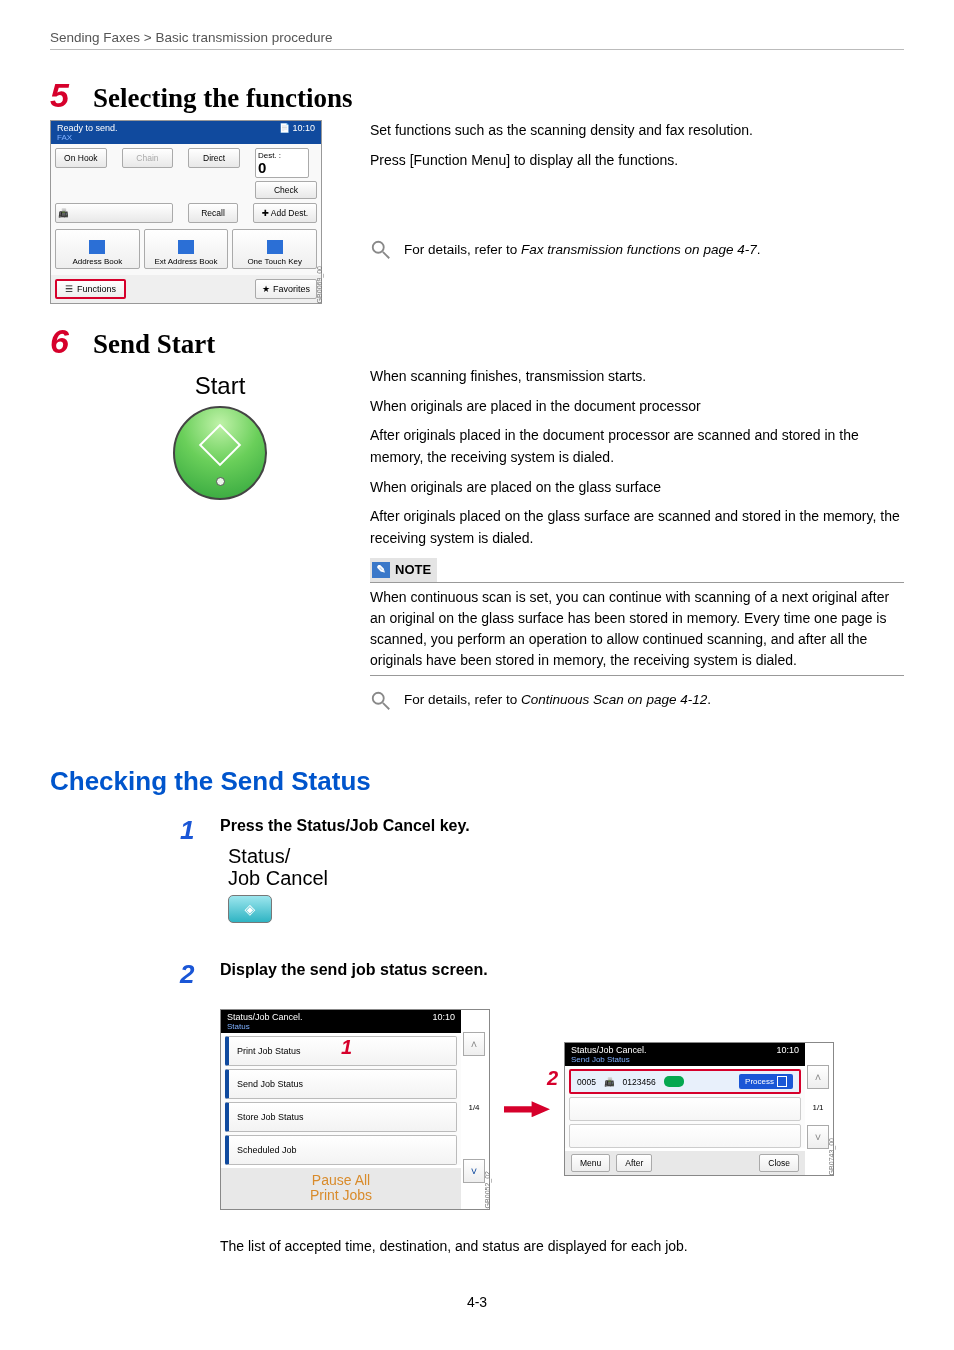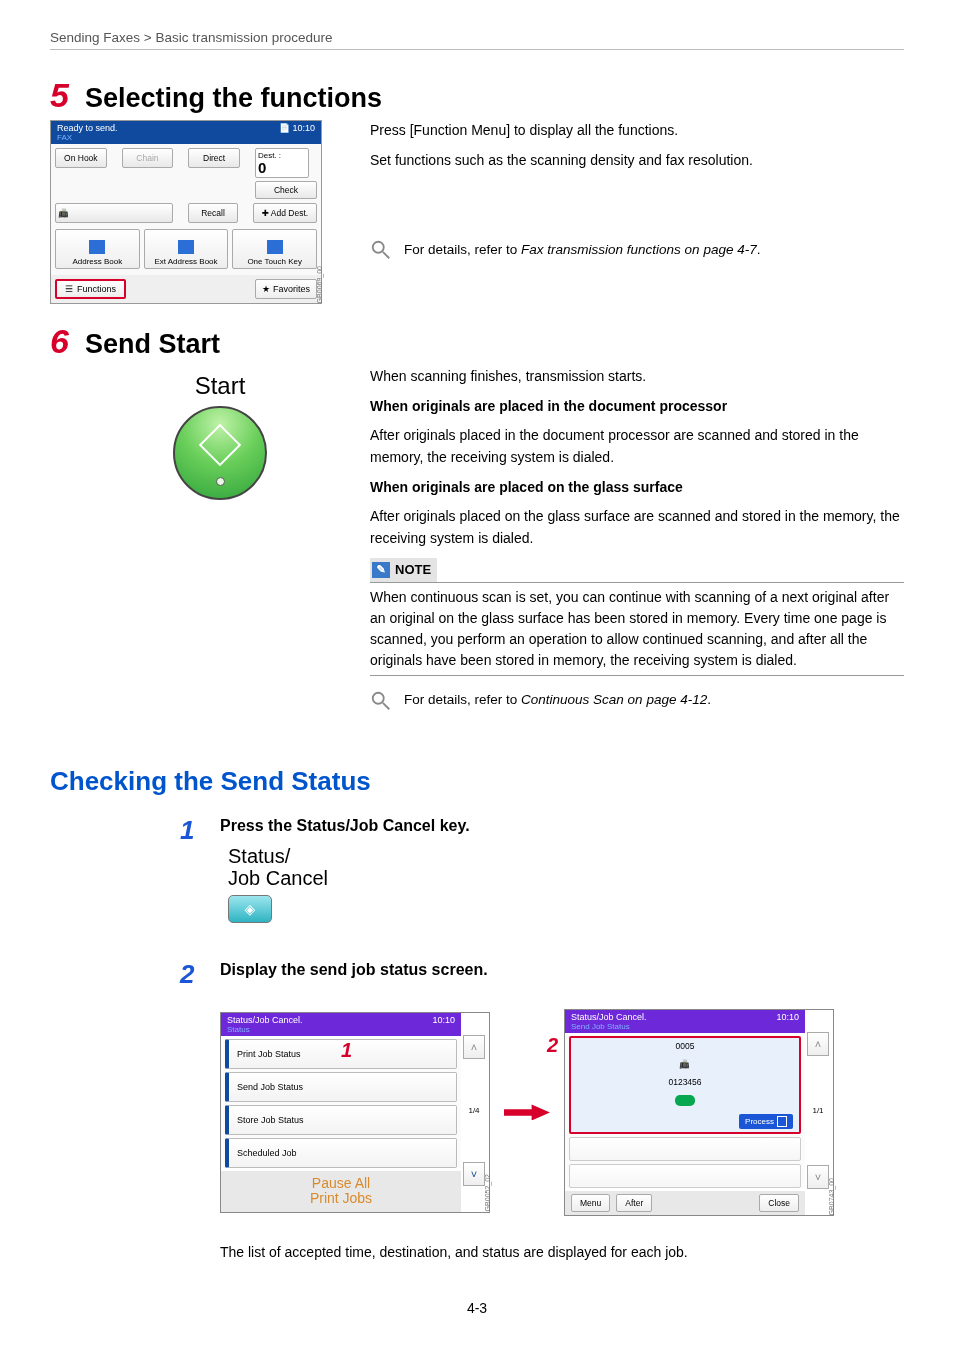--- a/index.html
+++ b/index.html
@@ -32,34 +32,35 @@
     font-family: "Arial Black", Arial, sans-serif;
     font-size: 34px;
     font-weight: 900;
     font-style: italic;
     color: #1a56d6;
     margin-right: 16px;
     line-height: 1;
   }
   .step-num.red { color: #d6002b; }
   .step-title {
-    font-family: Liberation Sans, sans-serif;
+    font-family: Liberation Serif, serif;
     font-size: 27px;
     font-weight: 900;
     color: #000;
+    margin-left: 8px;
   }
   .content-row {
     display: flex;
     gap: 20px;
     margin-bottom: 20px;
   }
   .left-col { width: 300px; flex-shrink: 0; }
   .right-col { flex: 1; font-size: 14px; line-height: 1.55; }
   .right-col p { margin: 0 0 8px; }
-  .right-col .bold { font-weight: 700; }
+  .right-col .bold { font-weight: 400; }
   .note-box { margin-top: 8px; }
   .note-header {
     display: inline-flex;
     align-items: center;
     background: #e4e4e4;
     padding: 2px 6px 2px 2px;
     font-weight: 700;
     font-size: 13px;
   }
   .note-header .nicon {
@@ -196,21 +197,21 @@
     display:flex;align-items:center;justify-content:center;
   }
   .key-btn .glyph { font-size:14px;color:#fff;}
   
   .screens-row { display:flex; align-items:center; gap:14px; position:relative;}
   .screen-small {
     width:270px; border:1px solid #888; font-size:9px; background:#fff;
     position:relative;
   }
   .ss-top {
-    background:#6d28d9;color:#fff;padding:2px 6px;font-size:9px;
+    background:#000000;color:#fff;padding:2px 6px;font-size:9px;
     display:flex;justify-content:space-between;
   }
   .ss-top .sub { color:#7fb0ff; font-size:8px;}
   .ss-body { background:#fbfbfb; padding:0; }
   .ss-list { }
   .ss-item {
     border:1px solid #bbb; margin:3px 4px; padding:9px 8px;
     background:linear-gradient(#fff,#f3f3f3); font-size:9px;
     border-left: 4px solid #104a9e;
     border-radius:2px;
@@ -240,21 +241,21 @@
     position:absolute; color:#d6002b; font-family:"Arial Black",Arial;
     font-weight:900; font-style:italic; font-size:20px;
   }
   .arrow-right {
     width: 46px; height: 16px; background:#d6002b;
     clip-path: polygon(0 30%, 60% 30%, 60% 0, 100% 50%, 60% 100%, 60% 70%, 0 70%);
   }
   .ss-row-blue {
     border:2px solid #d6002b; margin:3px 4px; padding:3px 6px;
     background:#e8f0fb; font-size:8.5px; border-radius:2px;
-    display:flex; align-items:center; gap:8px;flex-direction:column;
+    display:flex; align-items:center; gap:8px;
   }
   .ss-row-plain {
     border:1px solid #ccc; margin:3px 4px; padding:6px 6px;
     background:linear-gradient(#fff,#f6f6f6); border-radius:2px;
     height:10px;
   }
   .ss-proc {
     margin-left:auto; background:#1a56d6; color:#fff; padding:2px 6px; font-size:8px; border-radius:2px;
     display:flex; align-items:center; gap:3px;
   }
@@ -329,22 +330,22 @@
             </div>
           <div class="s1-fav">
               <span>★</span>
               <span>Favorites</span>
             </div>
         </div>
         <div class="vref">GB0069_00</div>
       </div>
     </div>
     <div class="right-col">
+      <p>Set functions such as the scanning density and fax resolution.</p>
       <p>Press [Function Menu] to display all the functions.</p>
-      <p>Set functions such as the scanning density and fax resolution.</p>
       <div style="height:46px;"></div>
       <div class="ref-row">
         <svg class="magnify" viewBox="0 0 24 24">
             <circle cx="9" cy="9" r="6" fill="none" stroke="#888" stroke-width="2"></circle>
             <line x1="14" y1="14" x2="21" y2="21" stroke="#888" stroke-width="2"></line>
           </svg>
         <div><span>For details, refer to </span><span class="italic">Fax transmission functions on page 4-7</span><span>.</span></div>
       </div>
     </div>
   </div>

